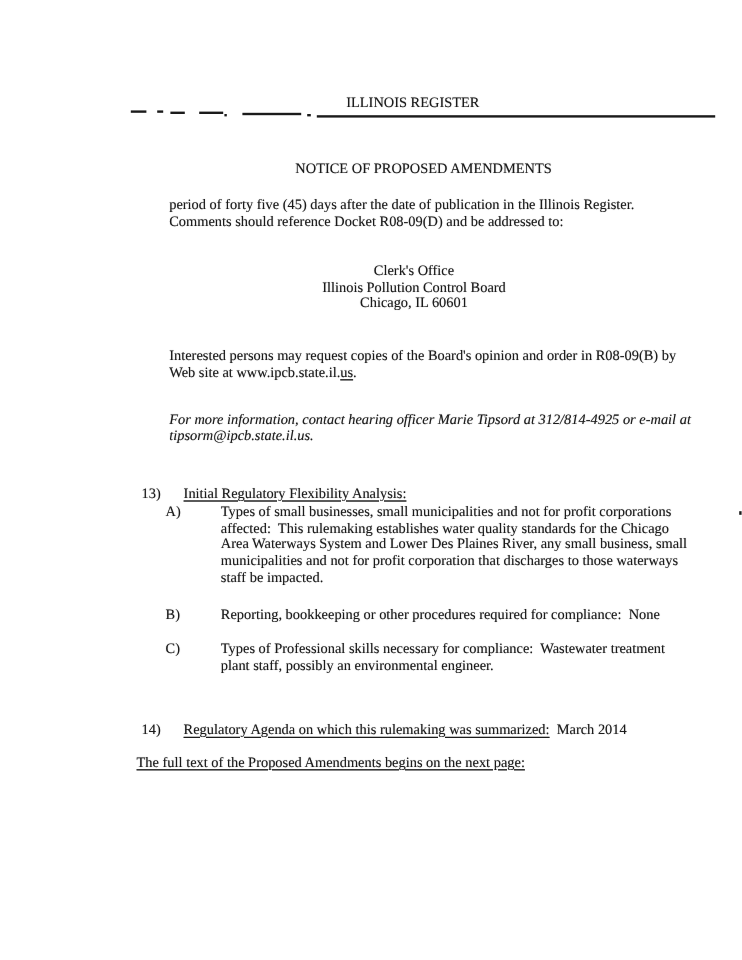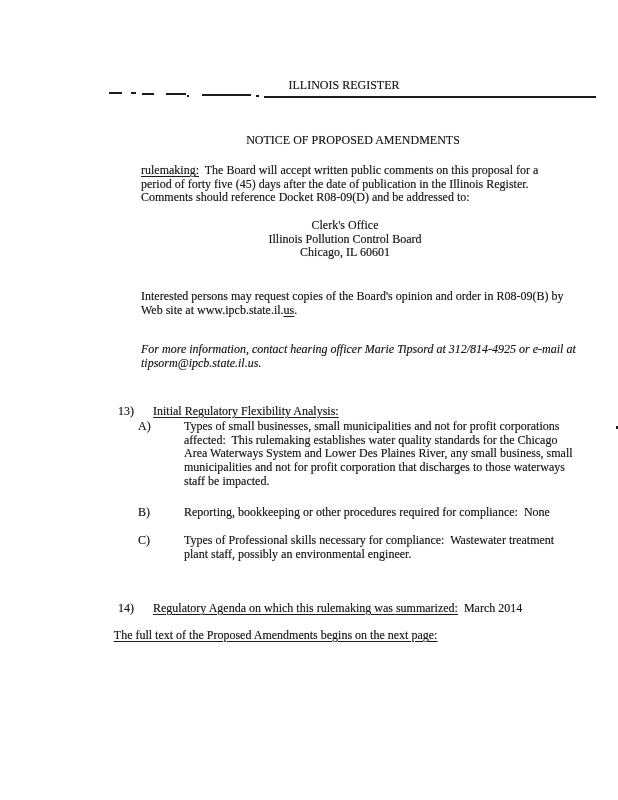--- a/index.html
+++ b/index.html
@@ -43,21 +43,20 @@
     </div>
 
   <div class="abs center nowrap" style="top:79px;left:0;width:600px;">ILLINOIS REGISTER</div>
 
   <div class="rule" style="left: 220px; top: 96px; width: 332px; height: 2px;"></div>
 
 
   <div class="abs center nowrap" style="top:134px;left:0;width:618px;text-align:center;">NOTICE OF PROPOSED AMENDMENTS</div>
 
   <div class="abs" style="top:164px;left:97px;">
-    <div class="line"><span class="u">rulemaking:</span><span>  The Board will accept written public comments on this proposal for a</span></div>
     <div class="line">period of forty five (45) days after the date of publication in the Illinois Register.</div>
     <div class="line">Comments should reference Docket R08-09(D) and be addressed to:</div>
   </div>
 
   <div class="abs center" style="top:219px;left:0;width:602px;">
     <div class="line">Clerk's Office</div>
     <div class="line">Illinois Pollution Control Board</div>
     <div class="line">Chicago, IL 60601</div>
   </div>
 

